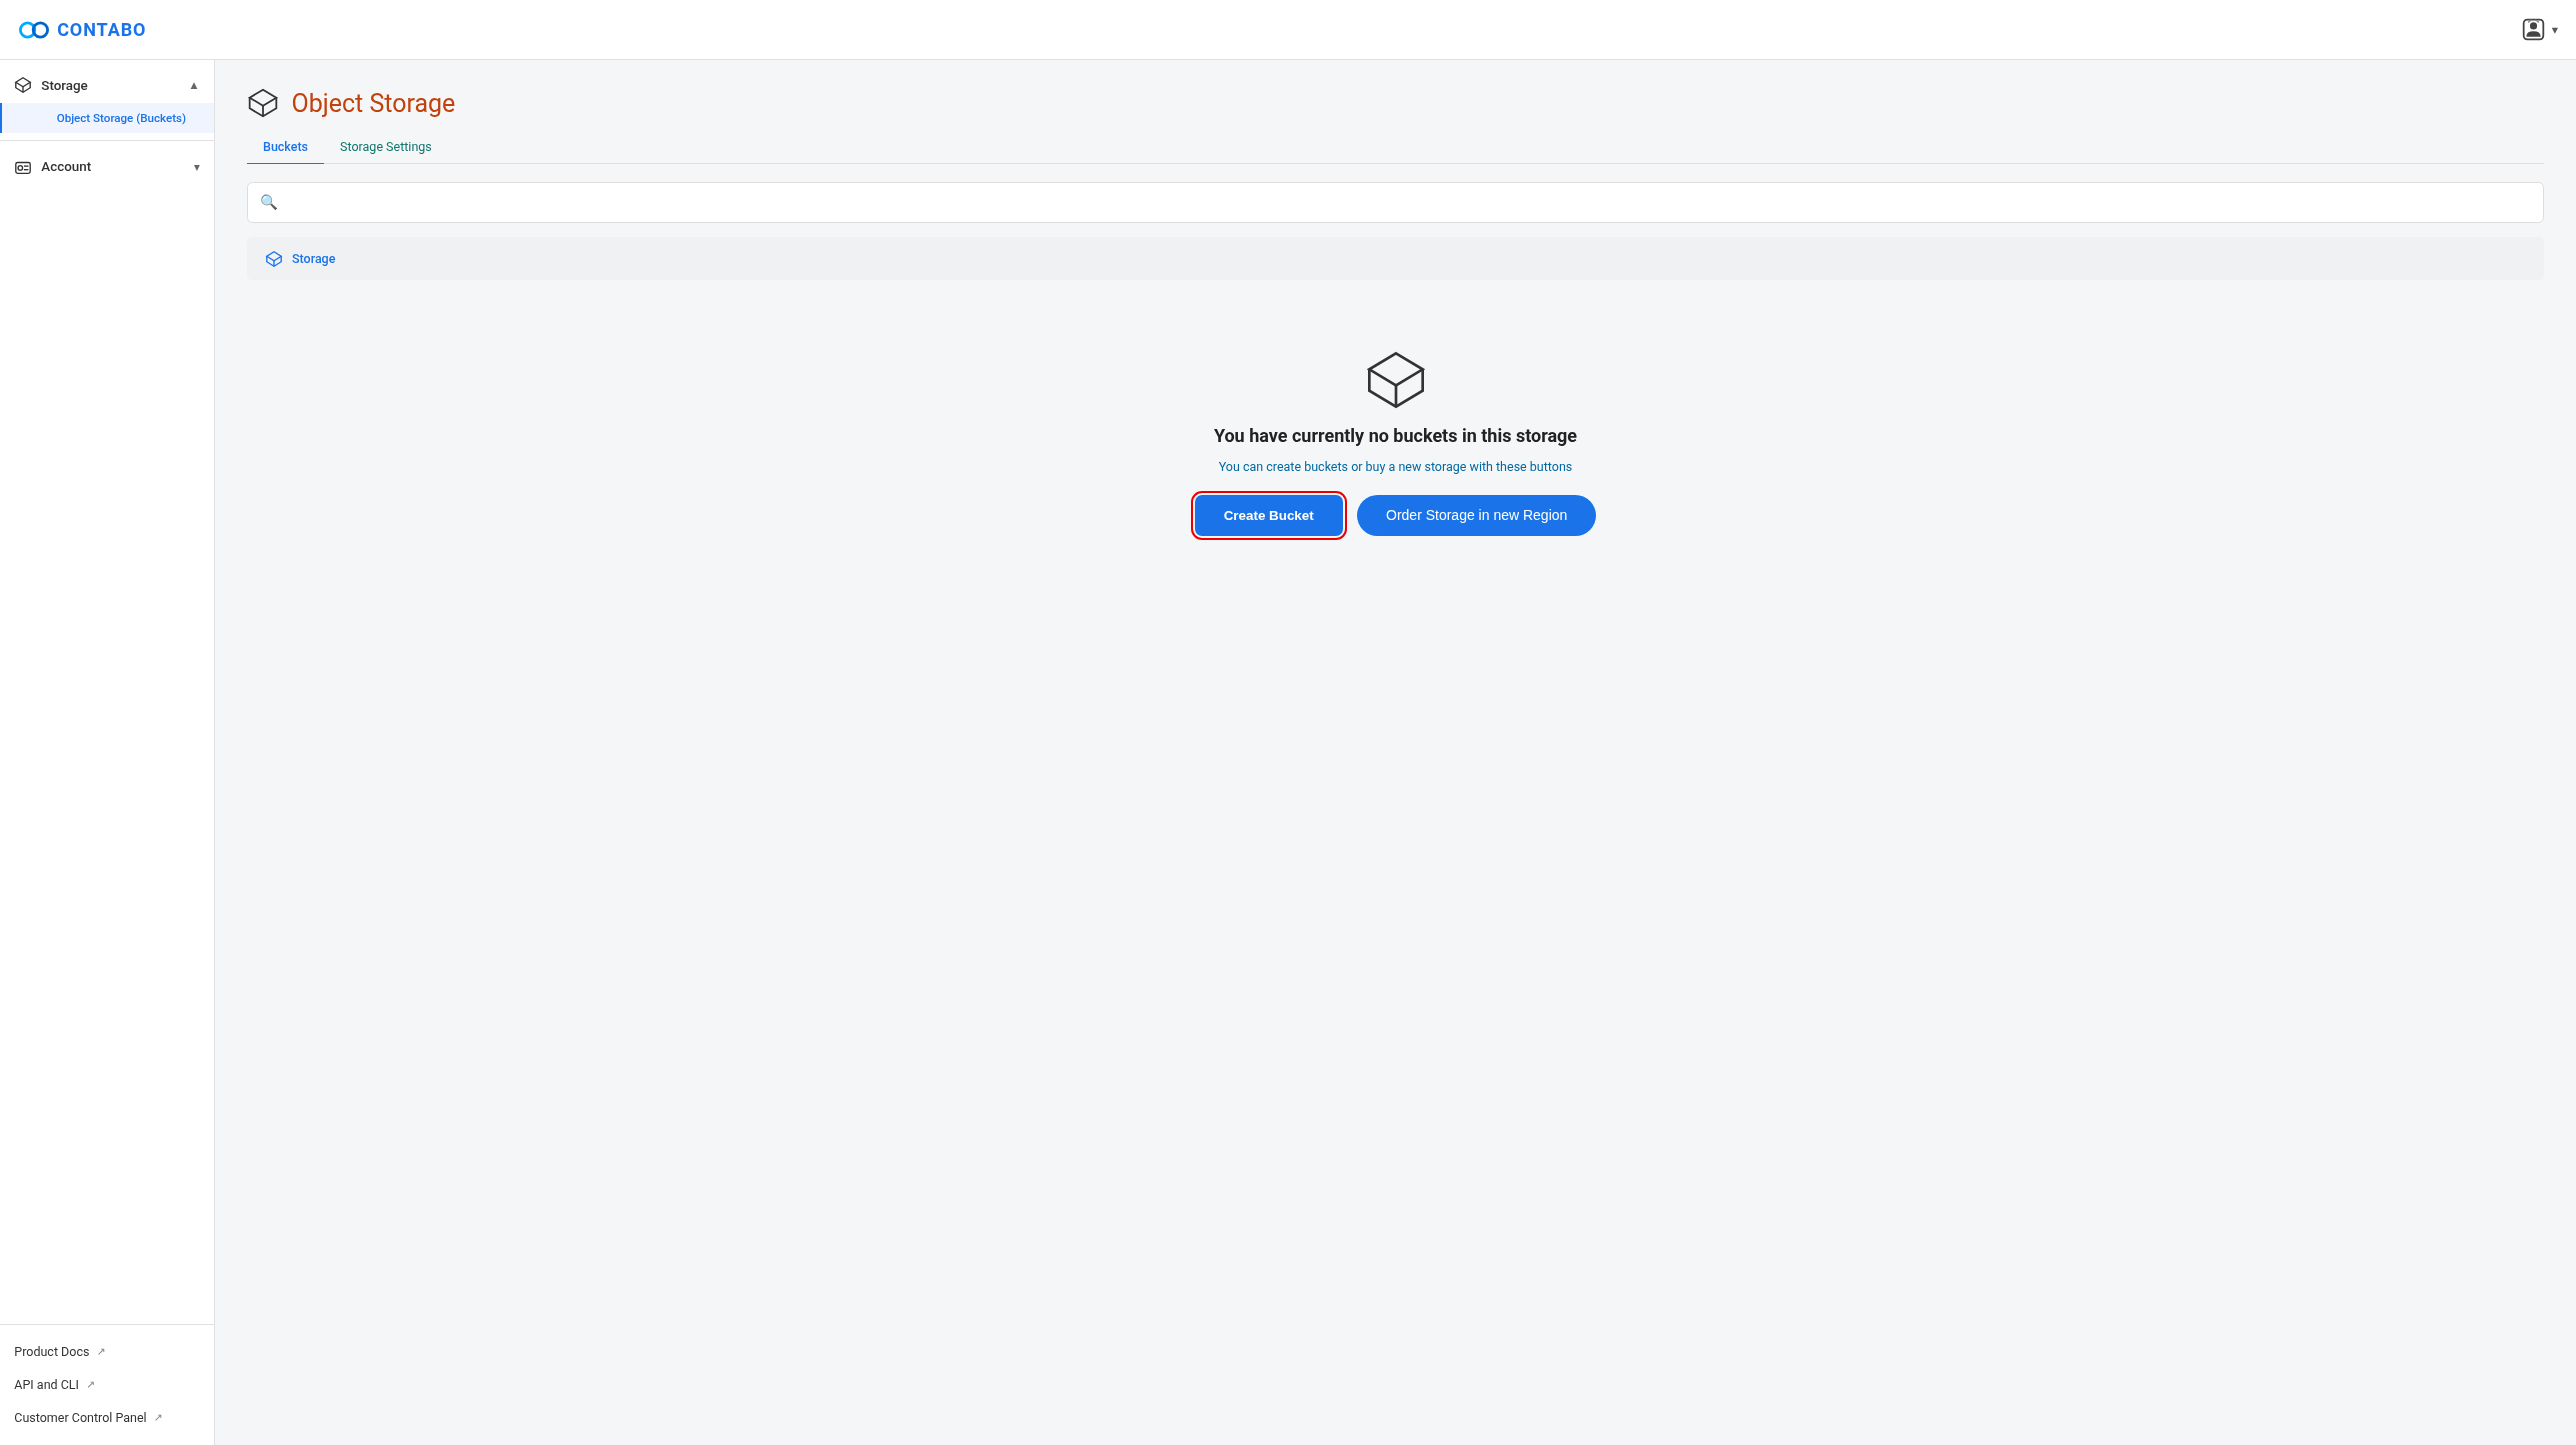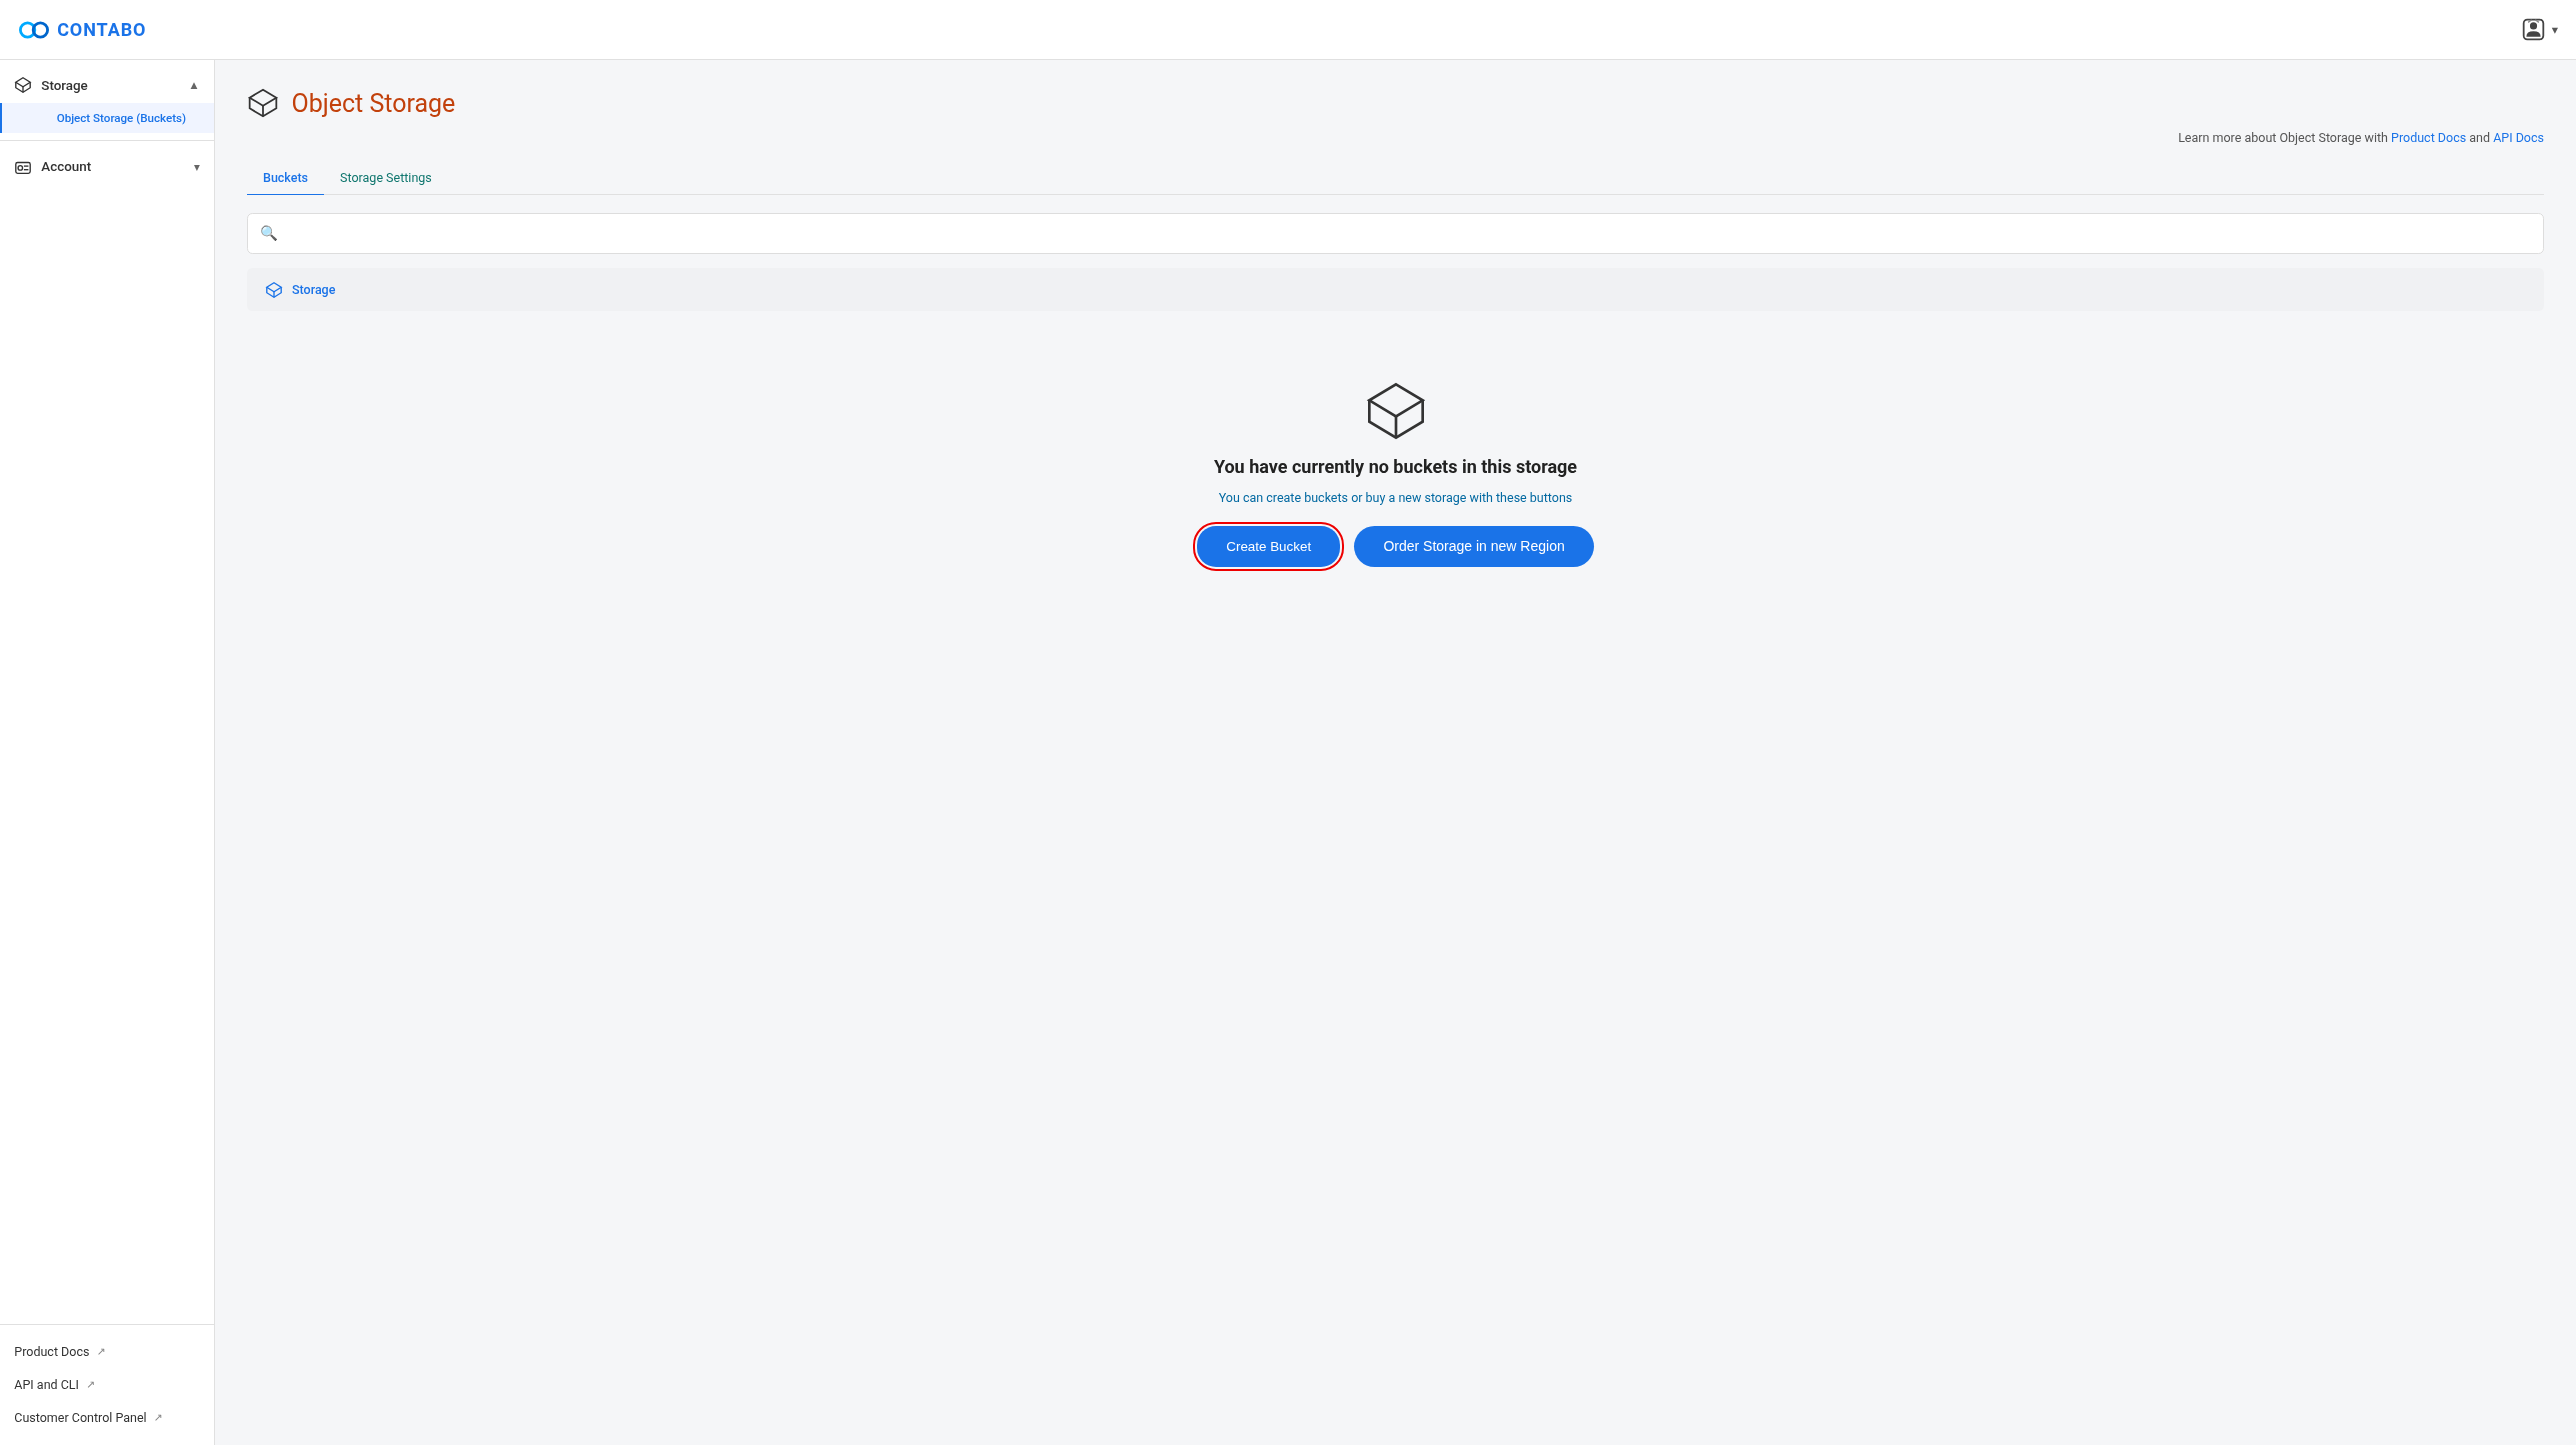--- a/index.html
+++ b/index.html
@@ -214,25 +214,25 @@
     }
     .empty-actions {
       display: flex;
       gap: 14.3px;
       margin-top: 7.2px;
     }
     .btn-primary {
       background: #1a73e8;
       color: #fff;
       border: none;
-      border-radius: 19px;
+      border-radius: 7px;
       padding: 12.5px 29px;
       font-size: 13.4px;
       cursor: pointer;
-      font-weight: 400;
+      font-weight: 700;
     }
     .btn-create-bucket {
       outline: 2.7px solid #e00;
       outline-offset: 2.7px;
     }
     .btn-secondary {
       background: #1a73e8;
       color: #fff;
       border: none;
       border-radius: 45px;
@@ -320,23 +320,20 @@
 
     <div class="page-header">
       <svg class="page-header-icon" viewBox="0 0 36 36" xmlns="http://www.w3.org/2000/svg">
         <path d="M18 3 L33 12 L18 21 L3 12 Z" fill="none" stroke="#333" stroke-width="2"></path>
         <path d="M3 12 L3 24 L18 33 L33 24 L33 12" fill="none" stroke="#333" stroke-width="2"></path>
         <line x1="18" y1="21" x2="18" y2="33" stroke="#333" stroke-width="2"></line>
       </svg>
       <h1 class="page-title">Object Storage</h1>
     </div>
 
-    <div class="docs-line">
-      <span>Learn more about Object Storage with </span><a href="#">Product Docs</a><span> and </span><a href="#">API Docs</a>
-    </div>
 
     <div class="tabs">
       <div class="tab active">Buckets</div>
       <div class="tab">Storage Settings</div>
     </div>
 
     <div class="search-container">
       <span class="search-icon">🔍</span>
       <input class="search-input" type="text" placeholder="" style="">
     </div>

